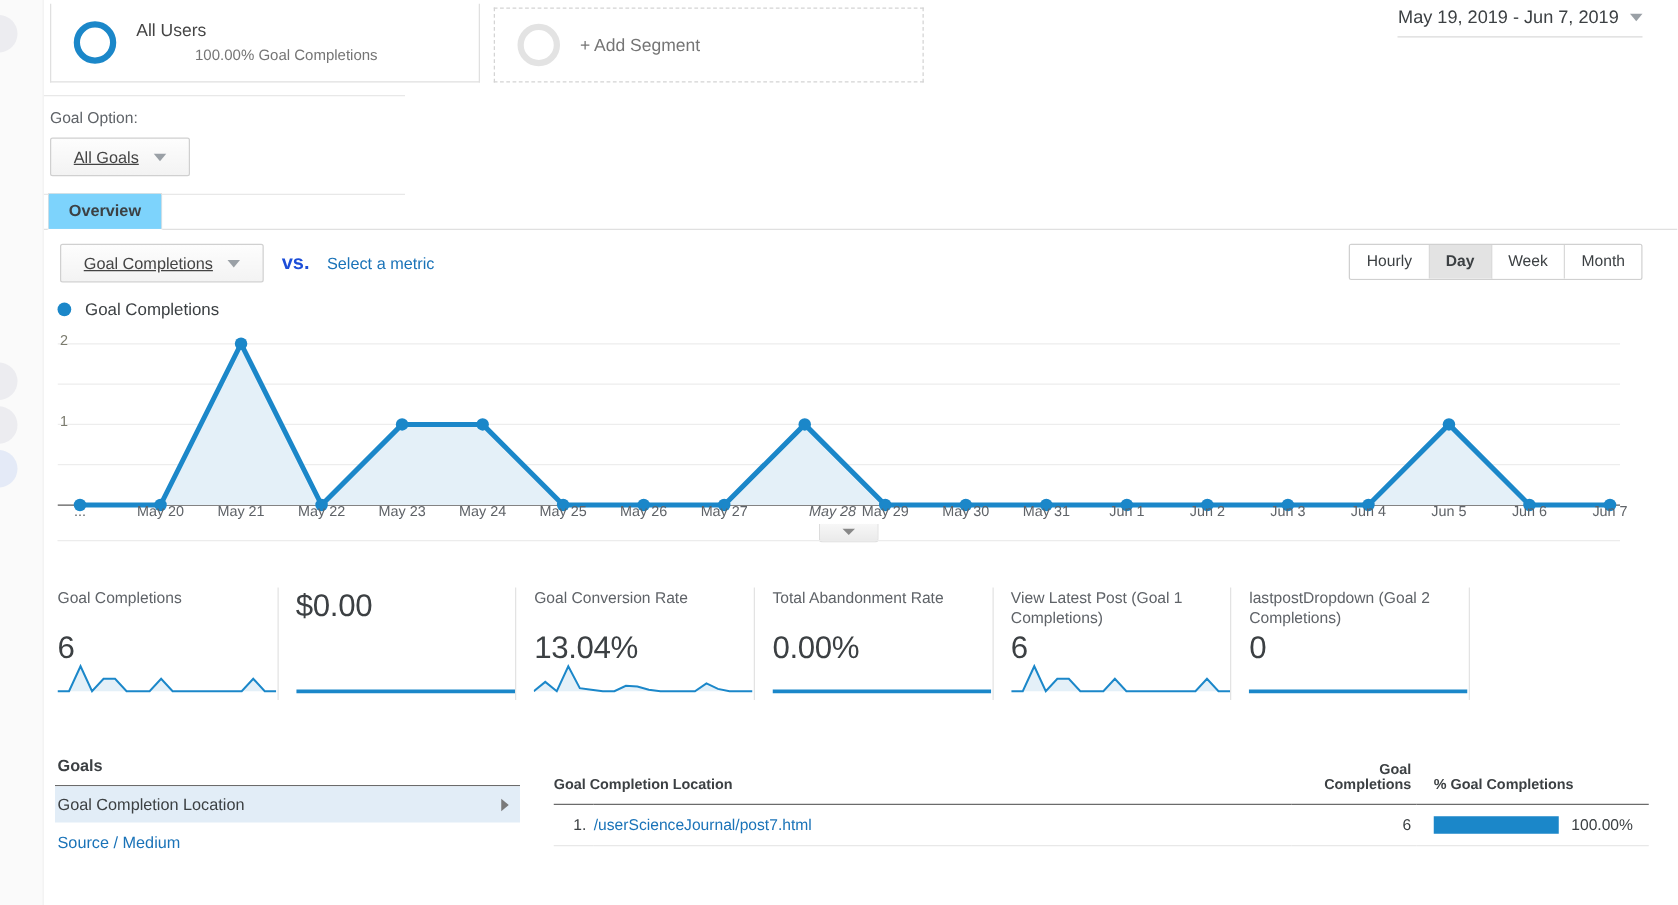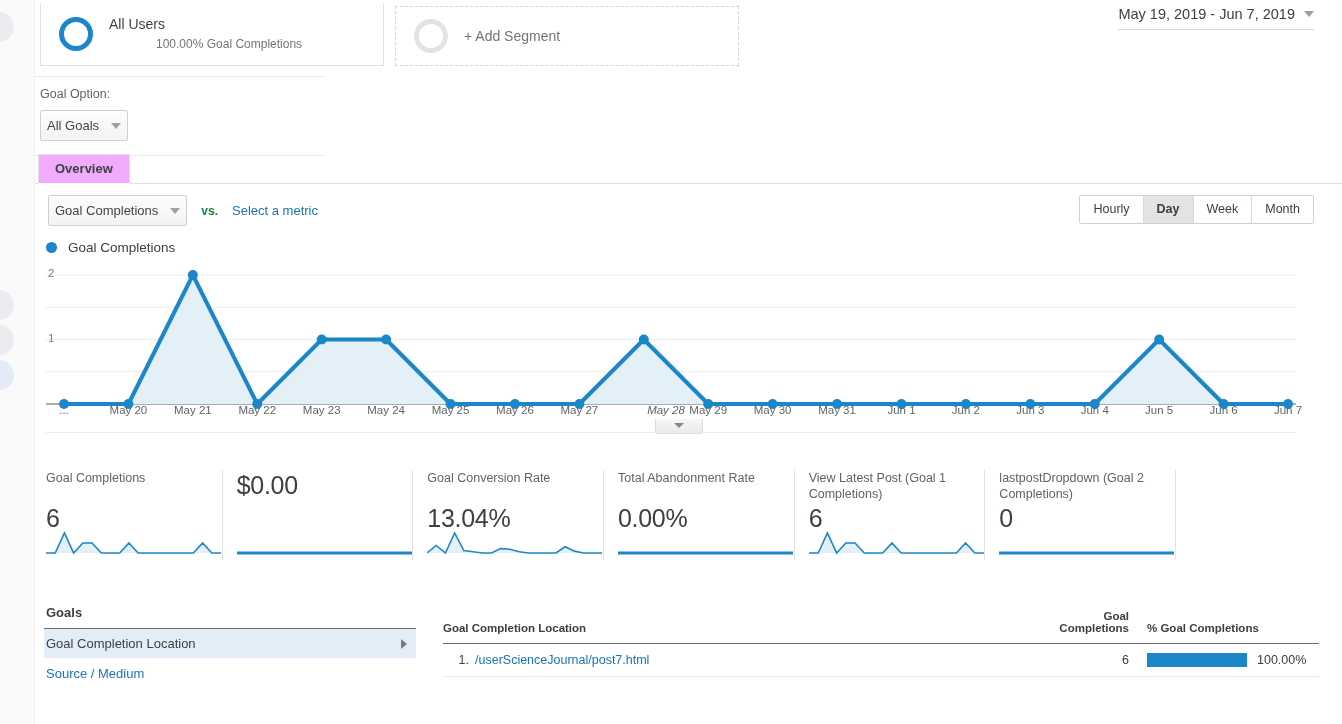--- a/index.html
+++ b/index.html
@@ -110,65 +110,66 @@
   .goal-option-label {
     font-size: 12.5px;
     color: #5f6368;
     margin-bottom: 9px;
   }
   .dropdown {
     display: inline-flex;
     align-items: center;
     gap: 12px;
     height: 29px;
-    padding: 0 6px;
+    padding: 0 18px;
     border: 1px solid #d0d0d0;
     border-radius: 2px;
     background: linear-gradient(#fdfdfd, #f3f3f3);
     font-size: 13px;
     color: #444;
     cursor: pointer;
+    text-decoration: underline;
   }
 
   
   .tab-strip {
     position: absolute;
     left: 34px; top: 154px;
     width: 1308px;
     height: 29px;
     border-bottom: 1px solid #e0e0e0;
   }
   .tab {
     position: absolute;
     left: 4px; top: 0;
     height: 28px;
     padding: 0 16px;
     line-height: 28px;
     font-size: 13px;
     font-weight: bold;
     color: #3c4043;
-    background: #f0abfc;
+    background: #7dd3fc;
     border: 1px solid #e0e0e0;
     border-bottom: 1px solid #fff;
     border-radius: 2px 2px 0 0;
     cursor: pointer;
   }
 
   
   .metric-row {
     position: absolute;
     left: 48px; top: 195px;
     display: flex;
     align-items: center;
     gap: 14px;
   }
   .vs-label {
-    font-size: 12px;
+    font-size: 16px;
     font-weight: bold;
-    color: #15803d;
+    color: #1d4ed8;
   }
   .select-metric {
     font-size: 13px;
     color: #1a73b8;
     cursor: pointer;
   }
 
   
   .granularity {
     position: absolute;

